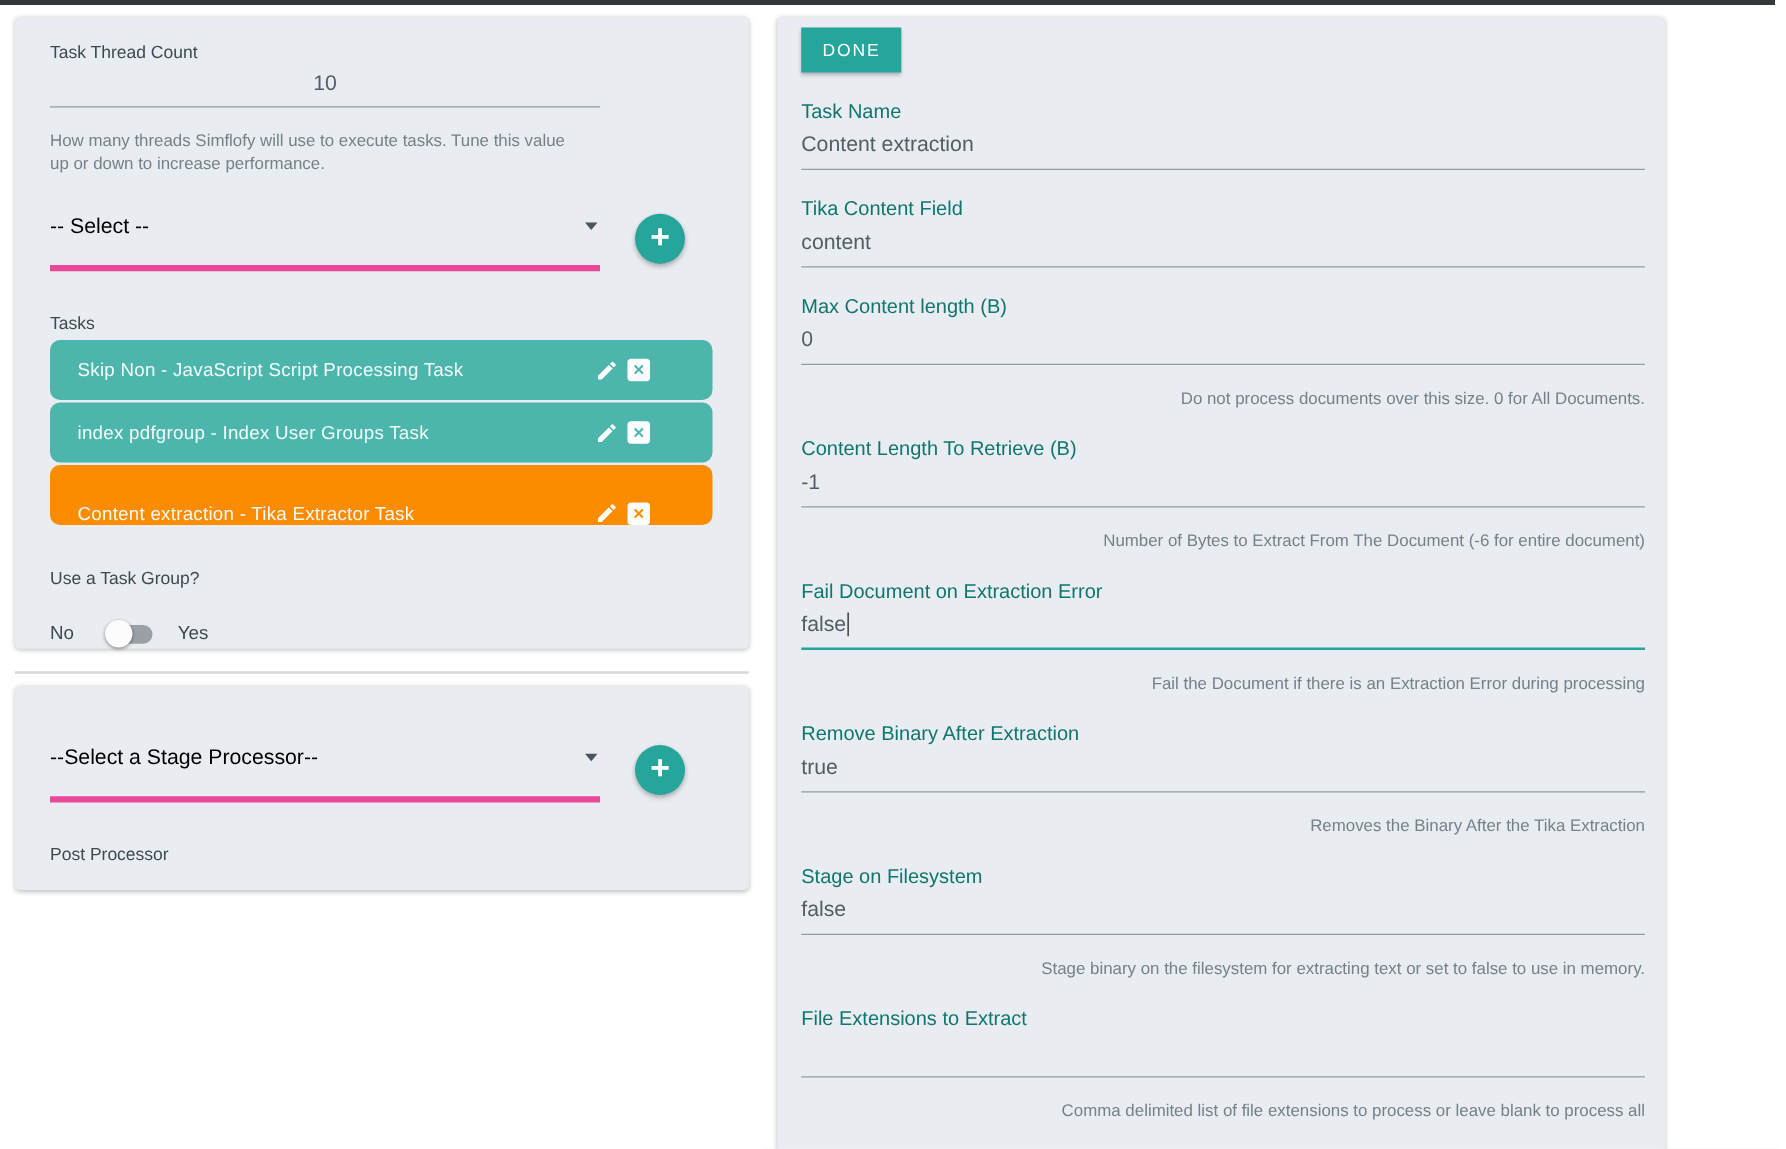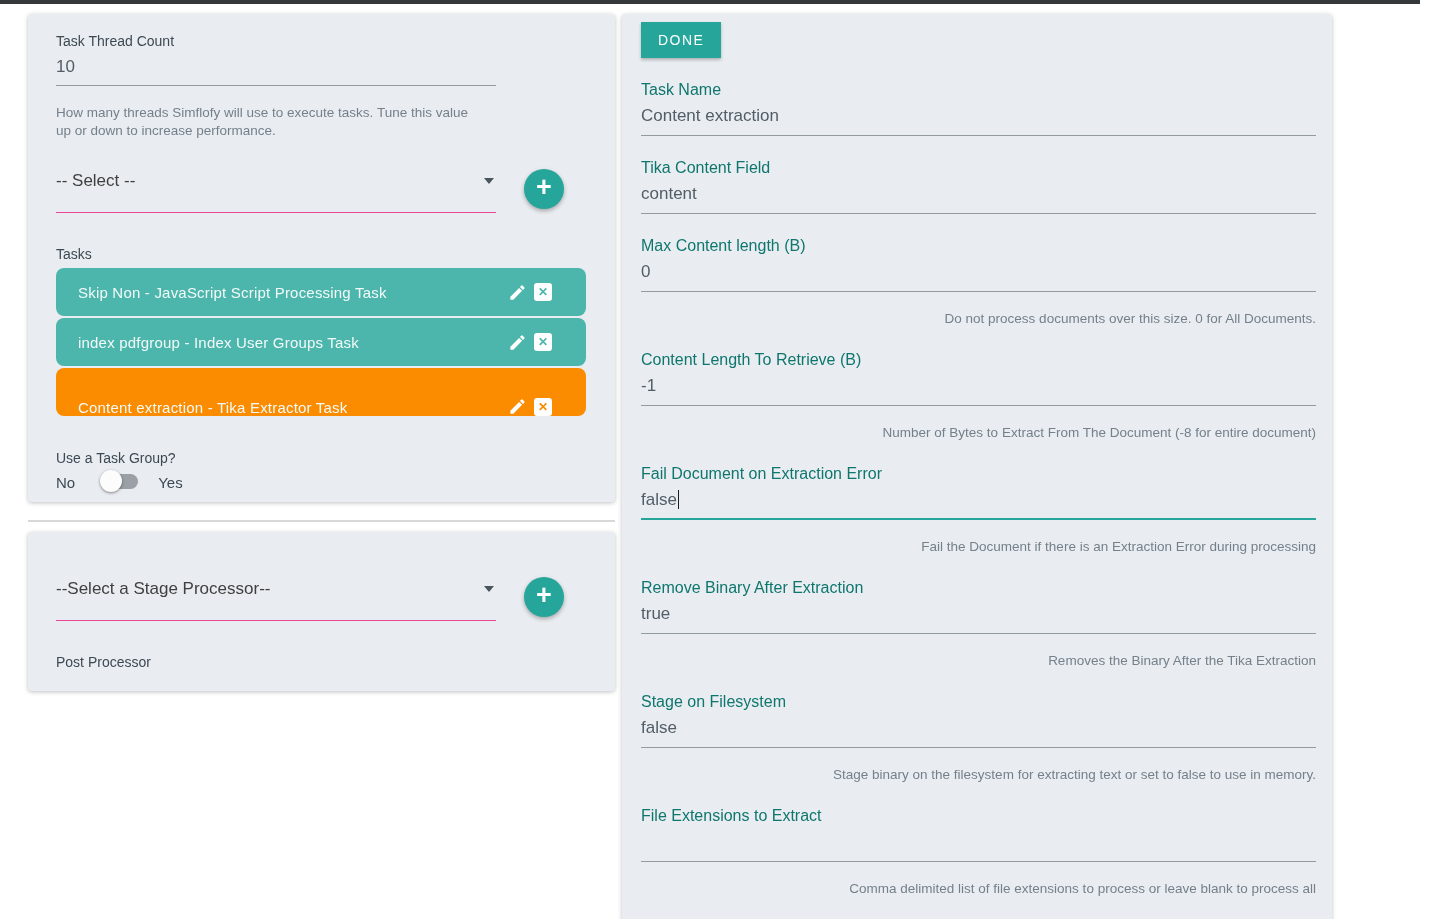--- a/index.html
+++ b/index.html
@@ -5,74 +5,74 @@
   html,body{margin:0;padding:0;}
   body{
     width:1429px;height:919px;overflow:hidden;position:relative;
     background:#ffffff;
     font-family:"Liberation Sans", sans-serif;
     -webkit-font-smoothing:antialiased;
   }
   
   .topbar{position:absolute;left:0;top:0;width:1420px;height:4px;background:var(--topbar-bg,#34383b);}
   
-  .col-left{position:absolute;left:28px;top:14px;width:587px;}
+  .col-left{position:absolute;left:12px;top:14px;width:587px;}
   .col-right{position:absolute;left:622px;top:14px;width:710px;}
   .card{
     background:var(--card-bg,#e9edf1);
     border-radius:4px;
     box-shadow:0 1px 4px rgba(0,0,0,.25);
   }
   
   .card-tasks{padding:18px 28px 4px 28px;}
   .label{font-size:14px;line-height:18px;color:#3d4952;}
   .value-row{
     width:440px;margin-top:6px;
     font-size:17px;line-height:22px;color:#525d66;
-    border-bottom:1px solid #929ba2;padding-bottom:7px;
+    border-bottom:1px solid #929ba2;padding-bottom:7px;text-align:center;
   }
   .help{margin-top:18px;font-size:13.5px;line-height:18px;color:#75808a;max-width:420px;}
   .select-row{margin-top:30px;display:flex;align-items:center;}
   .select{
-    position:relative;width:440px;font-size:17px;line-height:22px;color:#404040;
-    border-bottom:1px solid #ec4899;padding-bottom:20px;cursor:pointer;
+    position:relative;width:440px;font-size:17px;line-height:22px;color:#000000;
+    border-bottom:5px solid #ec4899;padding-bottom:20px;cursor:pointer;
   }
   .caret{
     position:absolute;right:2px;top:8px;width:0;height:0;
     border-left:5px solid transparent;border-right:5px solid transparent;
     border-top:6px solid #4a545c;
   }
   .add-btn{
     width:40px;height:40px;border-radius:50%;border:none;margin-left:28px;margin-top:-6px;
     background:var(--accent-teal,#26a69a);color:#fff;cursor:pointer;
     box-shadow:0 2px 4px rgba(0,0,0,.3);
     display:flex;align-items:center;justify-content:center;padding:0;flex:none;
   }
   .plus-icon{font-size:27px;line-height:27px;font-weight:bold;color:#fff;margin-top:-2px;}
   .tasks-label{margin-top:32px;}
   .task-list{margin-top:5px;}
   .task{
     width:530px;height:48px;border-radius:8px;margin-bottom:2px;
     display:flex;align-items:center;justify-content:space-between;
-    padding:0 34px 0 22px;box-sizing:border-box;cursor:pointer;
+    padding:0 50px 0 22px;box-sizing:border-box;cursor:pointer;
   }
   .task[data-color="teal"]{background:var(--task-teal,#4db6ac);}
   .task[data-color="orange"]{background:var(--task-orange,#fb8c00);align-items:flex-end;}
   .task-label{font-size:15px;color:#f2faf9;letter-spacing:.2px;}
   .task-icons{display:flex;align-items:center;gap:7px;}
   .edit-icon{width:19px;height:19px;display:block;cursor:pointer;}
   .delete-icon{
     width:18px;height:18px;border-radius:3px;background:#fff;cursor:pointer;
     display:flex;align-items:center;justify-content:center;
     font-size:12px;font-weight:bold;
   }
   .task[data-color="teal"] .delete-icon{color:var(--task-teal,#4db6ac);}
   .task[data-color="orange"] .delete-icon{color:var(--task-orange,#fb8c00);}
   .task-group-label{margin-top:33px;}
-  .toggle-row{margin-top:7px;display:flex;align-items:flex-start;height:24px;}
+  .toggle-row{margin-top:20px;display:flex;align-items:flex-end;height:24px;}
   .toggle-no,.toggle-yes{font-size:15px;color:#3d4952;}
   .switch{
     position:relative;width:36px;height:15px;border-radius:8px;background:#9aa0a5;
     margin-left:27px;margin-right:20px;cursor:pointer;flex:none;
   }
   .knob{
     position:absolute;left:-2px;top:-4px;width:22px;height:22px;border-radius:50%;
     background:#fcfcfc;box-shadow:0 1px 3px rgba(0,0,0,.45);
   }
   
@@ -207,21 +207,21 @@
         <span>0</span>
       </div>
       <div class="fhelp">Do not process documents over this size. 0 for All Documents.</div>
     </div>
 
     <div class="fgroup">
       <div class="flabel">Content Length To Retrieve (B)</div>
       <div class="fvalue">
         <span>-1</span>
       </div>
-      <div class="fhelp">Number of Bytes to Extract From The Document (-8 for entire document)</div>
+      <div class="fhelp">Number of Bytes to Extract From The Document (-6 for entire document)</div>
     </div>
 
     <div class="fgroup">
       <div class="flabel">Fail Document on Extraction Error</div>
       <div class="fvalue focused">
         <span>false</span><span class="text-caret"></span>
       </div>
       <div class="fhelp">Fail the Document if there is an Extraction Error during processing</div>
     </div>
 

